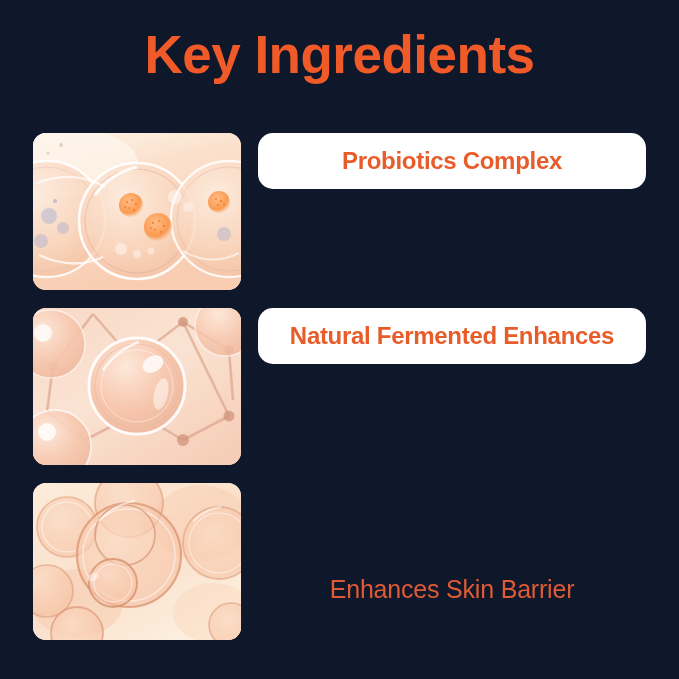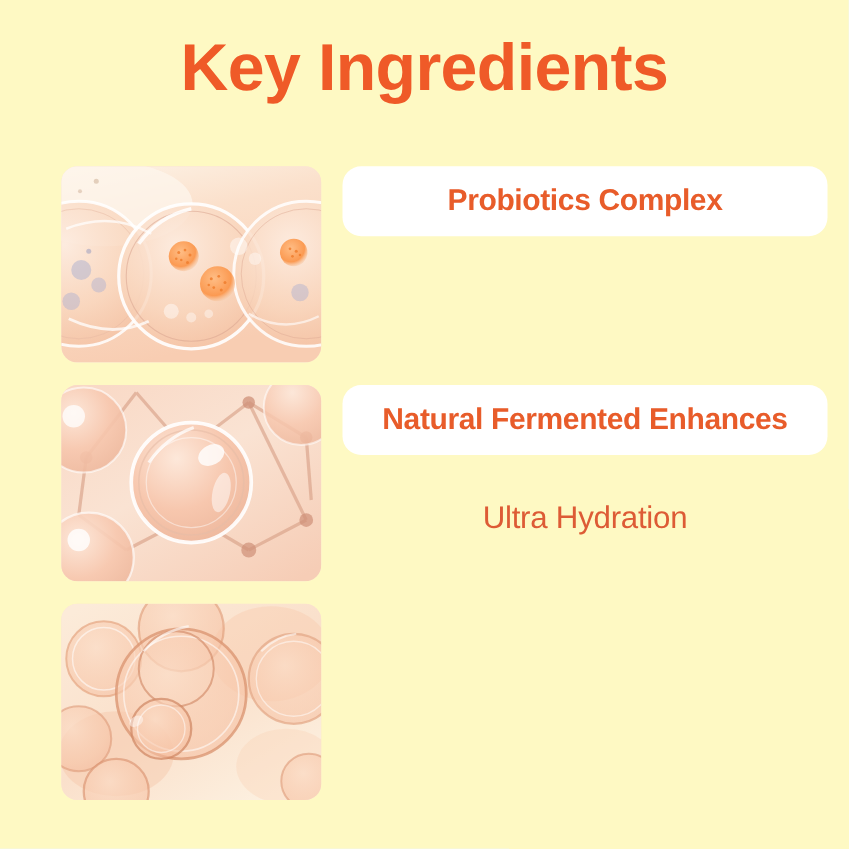--- a/index.html
+++ b/index.html
@@ -10,21 +10,21 @@
     width: 679px;
     height: 679px;
     background: #f1f3f5;
     font-family: "Liberation Sans", sans-serif;
     overflow: hidden;
   }
   .page {
     position: relative;
     width: 679px;
     height: 679px;
-    background: #fef9c3;
+    background: #0f172a;
   }
 
   
   .title-wrap {
     position: absolute;
     top: 28px;
     left: 0;
     width: 679px;
     text-align: center;
   }
@@ -34,21 +34,21 @@
     color: #ef5a28;
     letter-spacing: -0.5px;
     line-height: 1;
     margin: 0;
   }
 
   
   .rows {
     position: absolute;
     top: 133px;
-    left: 16px;
+    left: 0;
     width: 620px;
   }
   .row {
     position: relative;
     height: 157px;
     margin-bottom: 18px;
   }
   .row:last-child {
     margin-bottom: 0;
   }
@@ -264,23 +264,20 @@
           <circle cx="104" cy="78" r="36" fill="none" stroke="#ffffff" stroke-width="1" opacity="0.45"></circle>
           <ellipse cx="120" cy="56" rx="11" ry="8" fill="#ffffff" opacity="0.8" transform="rotate(-28 120 56)"></ellipse>
           <ellipse cx="128" cy="86" rx="7" ry="16" fill="#ffffff" opacity="0.5" transform="rotate(12 128 86)"></ellipse>
           <path d="M70 62 Q84 42 106 34" stroke="#ffffff" stroke-width="2.4" fill="none" opacity="0.75"></path>
         </svg>
       </div>
       <div class="textcol">
         <div class="name-card">
           <span class="name-text">Natural Fermented Enhances</span>
         </div>
-        <div class="benefit">
-          <span class="benefit-text">Ultra Hydration</span>
-        </div>
       </div>
     </div>
 
     <div class="row">
       <div class="thumb">
         <svg viewBox="0 0 208 157" xmlns="http://www.w3.org/2000/svg">
           <defs>
             <linearGradient id="bg3" x1="0.1" y1="0" x2="0.9" y2="1">
               <stop offset="0%" stop-color="#fcebd9"></stop>
               <stop offset="50%" stop-color="#fae0cb"></stop>
@@ -326,17 +323,20 @@
 
           <circle cx="198" cy="142" r="22" fill="url(#bub3)"></circle>
           <circle cx="198" cy="142" r="22" fill="none" stroke="#dd9b79" stroke-width="1.6" opacity="0.6"></circle>
 
           <path d="M66 38 Q80 22 102 18" stroke="#ffffff" stroke-width="2" fill="none" opacity="0.6"></path>
           <path d="M160 38 Q172 26 188 24" stroke="#ffffff" stroke-width="1.8" fill="none" opacity="0.55"></path>
           <ellipse cx="60" cy="94" rx="6" ry="4" fill="#ffffff" opacity="0.45" transform="rotate(-30 60 94)"></ellipse>
         </svg>
       </div>
       <div class="textcol">
+        <div class="benefit">
+          <span class="benefit-text">Enhances Skin Barrier</span>
+        </div>
       </div>
     </div>
 
   </div>
 </div>
 
 </body></html>

